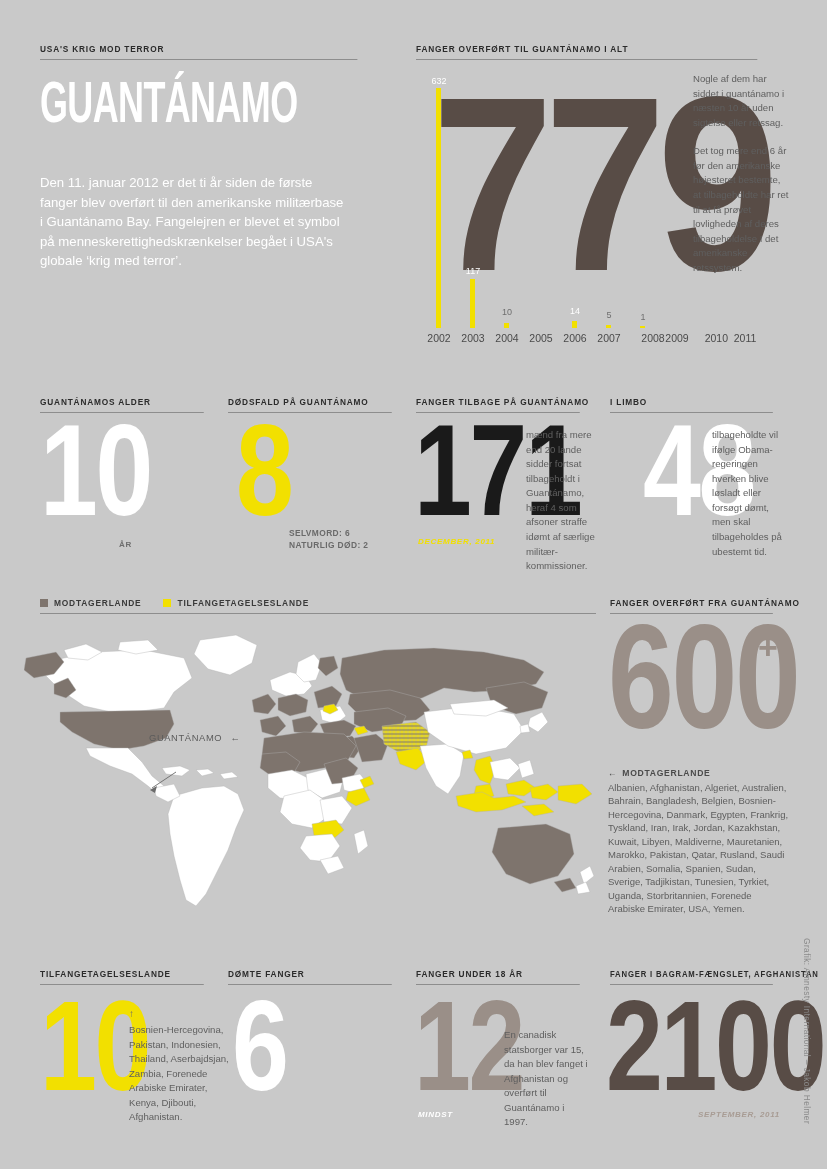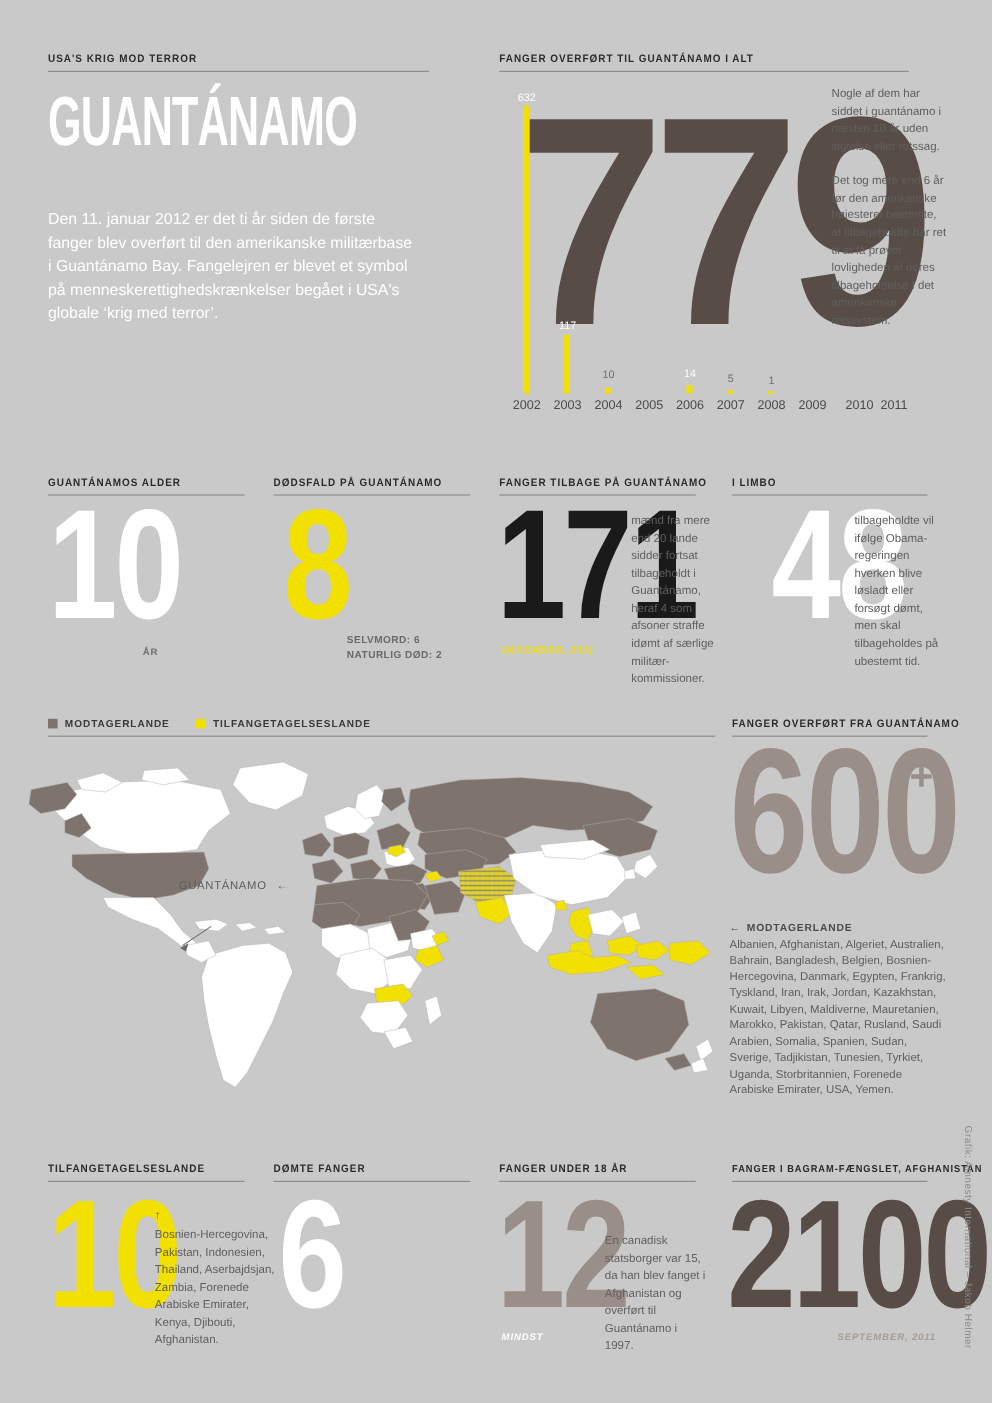--- a/index.html
+++ b/index.html
@@ -142,21 +142,21 @@
       <div class="barval dark" style="left:212px; top:246px;">1</div>
     </div>
 
     <div class="chart" style="left:0px; top:266px; width:340px; height:16px;">
       <div class="axis-lbl" style="left:6px;">2002</div>
       <div class="axis-lbl" style="left:40px;">2003</div>
       <div class="axis-lbl" style="left:74px;">2004</div>
       <div class="axis-lbl" style="left:108px;">2005</div>
       <div class="axis-lbl" style="left:142px;text-align:center;">2006</div>
       <div class="axis-lbl" style="left:176px;">2007</div>
-      <div class="axis-lbl" style="left:210px;">2008</div>
+      <div class="axis-lbl" style="left:220px;">2008</div>
       <div class="axis-lbl" style="left:244px;">2009</div>
       <div class="axis-lbl" style="left:278px;text-align:right;">2010</div>
       <div class="axis-lbl" style="left:312px;">2011</div>
     </div>
   </div>
 
   <div class="blk" style="left:693px; top:72px; width:96px;">
     <div class="side-copy">Nogle af dem har siddet i guantánamo i næsten 10 år uden sigtelse eller retssag.</div>
     <div class="side-copy" style="margin-top:14px;">Det tog mere end 6 år før den amerikanske højesteret bestemte, at tilbageholdte har ret til at få prøvet lovligheden af deres tilbageholdelse I det amerikanske retssystem.</div>
   </div>

